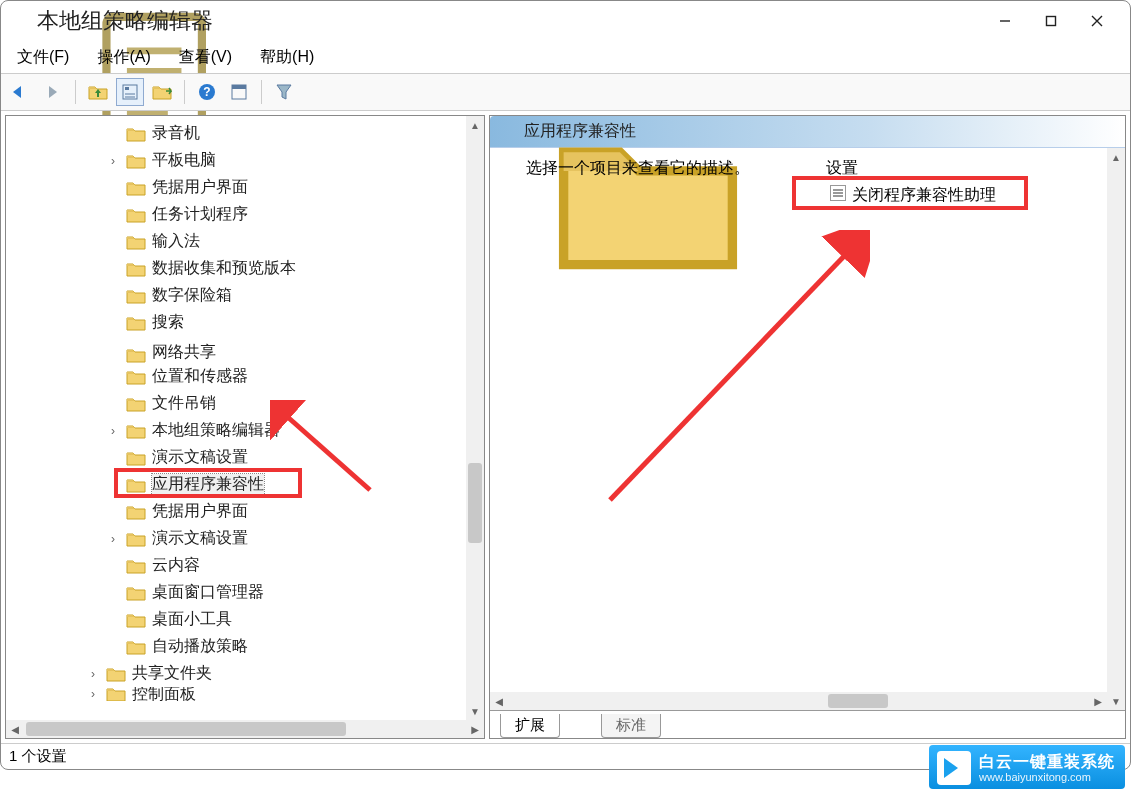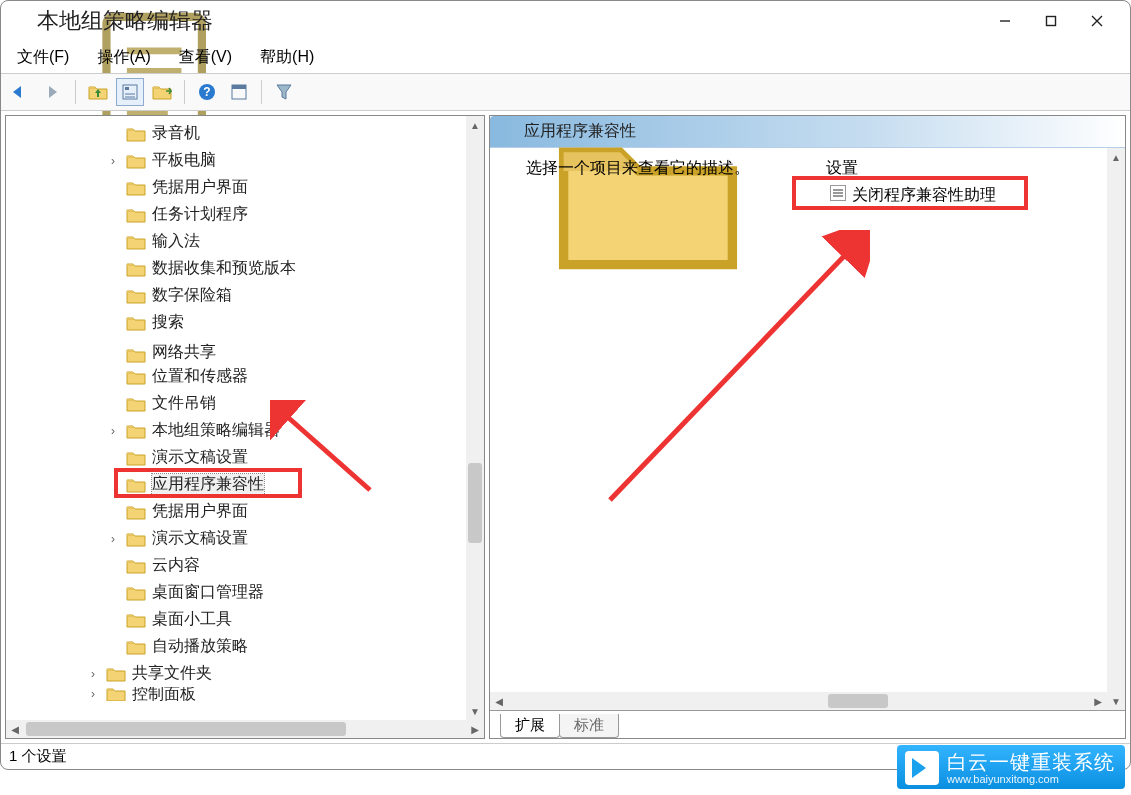--- a/index.html
+++ b/index.html
@@ -52,21 +52,21 @@
 .settings-col { flex: 1; }
 .settings-head { font-size: 16px; margin-bottom: 6px; }
 .setting-item { display: flex; align-items: flex-start; height: 28px; gap: 6px; padding: 0 4px; }
 .setting-item .policy-icon { width: 16px; height: 16px; border: 1px solid #999; background: #fff; position: relative; }
 .setting-item .policy-icon::before { content: ""; position: absolute; left: 2px; top: 3px; width: 10px; height: 2px; background: #999; box-shadow: 0 3px 0 #999, 0 6px 0 #999; }
 
 
 .right-tabs { height: 28px; display: flex; align-items: flex-end; padding-left: 10px; gap: 0; border-top: 0; margin-top: -1px; }
 .right-tab { border: 1px solid #999; border-top: none; padding: 2px 14px; font-size: 15px; background: #fff; border-radius: 0 0 4px 4px; margin-right: -1px; }
 .right-tab.active { background: #fff; font-weight: normal; }
-.right-tab.inactive { background: #f4f4f4; color: #666; }
+.right-tab.inactive { background: #f4f4f4; color: #666; margin-left: 42px; }
 
 
 .vscroll { position: absolute; right: 0; top: 0; bottom: 0; width: 18px; background: #f0f0f0; display: flex; flex-direction: column; }
 .vscroll .arrow { height: 18px; display: flex; align-items: center; justify-content: center; font-size: 10px; color: #666; }
 .vscroll .track { flex: 1; position: relative; }
 .vscroll .thumb { position: absolute; left: 2px; right: 2px; background: #c8c8c8; border-radius: 3px; }
 .hscroll { height: 18px; background: #f0f0f0; display: flex; }
 .hscroll .arrow { width: 18px; display: flex; align-items: center; justify-content: center; font-size: 10px; color: #666; }
 .hscroll .htrack { flex: 1; position: relative; }
 .hscroll .hthumb { position: absolute; top: 2px; bottom: 2px; left: 2px; width: 320px; background: #c8c8c8; border-radius: 3px; }
@@ -75,21 +75,21 @@
 .statusbar { height: 26px; border-top: 1px solid #ccc; display: flex; align-items: center; padding: 0 8px; font-size: 15px; }
 
 
 .arrow-ann { position: absolute; pointer-events: none; }
 
 
 .watermark { position: absolute; right: 6px; bottom: 6px; display: flex; align-items: center; color: #fff; background: linear-gradient(#33b4ff,#0a8fe0); padding: 6px 10px 4px 8px; border-radius: 4px; gap: 8px; }
 .watermark .wm-icon { width: 34px; height: 34px; background: #fff; border-radius: 4px; position: relative; }
 .watermark .wm-icon::after { content: ""; position: absolute; left: 7px; top: 7px; width: 0; height: 0; border-left: 14px solid #1aa1ee; border-top: 10px solid transparent; border-bottom: 10px solid transparent; }
 .watermark .wm-text { display: flex; flex-direction: column; line-height: 1.1; }
-.wm-main { font-size: 20px; font-weight: normal; letter-spacing: 1px; text-align: center; }
+.wm-main { font-size: 16px; font-weight: bold; letter-spacing: 1px; text-align: center; }
 .wm-sub { font-size: 11px; opacity: .9; }
 </style>
 </head>
 <body>
 
 <svg width="0" height="0" style="position:absolute">
   <symbol id="folder" viewBox="0 0 20 16">
     <path d="M1 3 L7 3 L9 5 L19 5 L19 15 L1 15 Z" fill="#f3d373" stroke="#c9a227" stroke-width="1"></path>
     <path d="M1 3 L7 3 L9 5 L1 5 Z" fill="#e6c35f"></path>
   </symbol>

